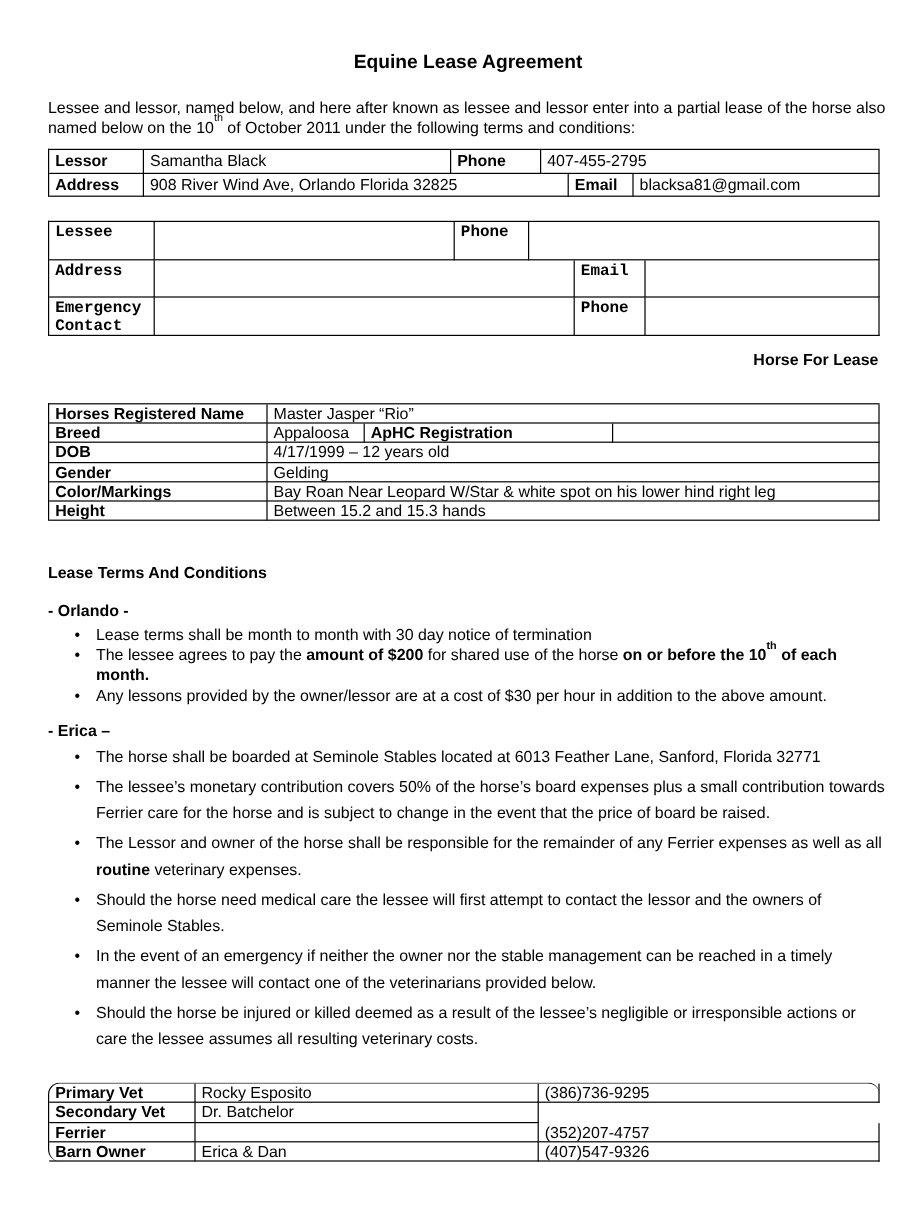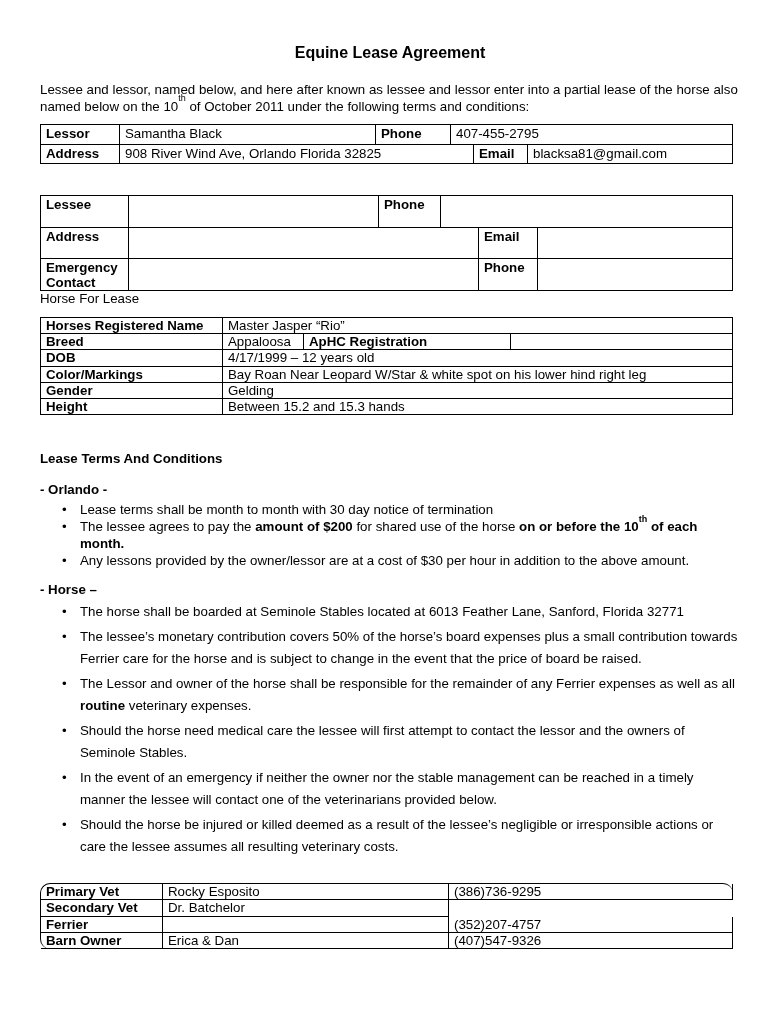--- a/index.html
+++ b/index.html
@@ -24,38 +24,38 @@
   .trow { display:flex; }
   .tcell {
     border-right:1.5px solid #000; border-bottom:1.5px solid #000;
     padding:1px 5px 0 5px; overflow:hidden;
   }
   .lbl { font-weight:bold; }
 
   .lessor { margin-top:9px; }
   .lessor .tcell { height:19.5px; line-height:16px; }
 
-  .lessee { margin-top:31px; }
+  .lessee { margin-top:20px;font-family:Liberation Mono, monospace; }
   .lessee .tcell { height:31.7px; line-height:15px; }
 
-  .horse { margin-top:10px; }
+  .horse { margin-top:28px; }
   .horse .tcell { height:16.2px; line-height:13.6px; }
 
   .vet { margin-top:25px;border-radius:10px; }
   .vet .tcell { height:16.2px; line-height:13.6px; }
 
   
   .c79{width:79px} .c256{width:256px} .c75{width:75px} .c282{width:282px}
   .c354{width:354px} .c54{width:54px} .c205{width:205px}
   .c88{width:88px} .c250{width:250px} .c62{width:62px} .c292{width:292px}
   .c350{width:350px} .c59{width:59px} .c195{width:195px}
   .c182{width:182px} .c510{width:510px} .c81{width:81px} .c207{width:207px} .c222{width:222px}
   .c122{width:122px} .c286{width:286px} .c284{width:284px}
 
-  .section-title { font-weight:normal; text-align:left; line-height:16px; width:692px; }
+  .section-title { margin-top:12px; font-weight:bold; text-align:right; line-height:16px; width:692px; }
   .terms-title { margin-top:36px; font-weight:bold; line-height:16px; }
   .sub-title { margin-top:15px; font-weight:bold; line-height:16px; }
   .sub-title.care-t { margin-top:13px; }
 
   .bullets { margin-top:3px; }
   .bullet { display:flex; padding-left:22px; }
   .dot { width:18px; flex:none; }
   .btext { flex:1; }
   .payment-b .bullet { line-height:17px; }
   .care-b .bullet { line-height:22px; margin-bottom:3px; }
@@ -116,28 +116,28 @@
       <div class="tcell lbl c182">Breed</div>
       <div class="tcell c81">Appaloosa</div>
       <div class="tcell lbl c207">ApHC Registration</div>
       <div class="tcell c222"></div>
     </div>
     <div class="trow">
       <div class="tcell lbl c182">DOB</div>
       <div class="tcell c510">4/17/1999 – 12 years old</div>
     </div>
     <div class="trow">
+      <div class="tcell lbl c182">Gender</div>
+      <div class="tcell c510">Gelding</div>
+    </div>
+    <div class="trow">
       <div class="tcell lbl c182">Color/Markings</div>
       <div class="tcell c510">Bay Roan Near Leopard W/Star &amp; white spot on his lower hind right leg</div>
     </div>
     <div class="trow">
-      <div class="tcell lbl c182">Gender</div>
-      <div class="tcell c510">Gelding</div>
-    </div>
-    <div class="trow">
       <div class="tcell lbl c182">Height</div>
       <div class="tcell c510">Between 15.2 and 15.3 hands</div>
     </div>
   </div>
 
   <div class="terms-title">Lease Terms And Conditions</div>
 
   <div class="sub-title">- Orlando -</div>
   <div class="bullets payment-b">
     <div class="bullet">
@@ -147,21 +147,21 @@
     <div class="bullet">
       <span class="dot">•</span>
       <span class="btext"><span>The lessee agrees to pay the </span><span class="b">amount of $200</span><span> for shared use of the horse </span><span class="b">on or before the 10</span><sup class="b">th</sup><span class="b"> of each month.</span></span>
     </div>
     <div class="bullet">
       <span class="dot">•</span>
       <span class="btext">Any lessons provided by the owner/lessor are at a cost of $30 per hour in addition to the above amount.</span>
     </div>
   </div>
 
-  <div class="sub-title care-t">- Horse –</div>
+  <div class="sub-title care-t">- Erica –</div>
   <div class="bullets care-b">
     <div class="bullet">
       <span class="dot">•</span>
       <span class="btext">The horse shall be boarded at Seminole Stables located at 6013 Feather Lane, Sanford, Florida 32771</span>
     </div>
     <div class="bullet">
       <span class="dot">•</span>
       <span class="btext">The lessee’s monetary contribution covers 50% of the horse’s board expenses plus a small contribution towards Ferrier care for the horse and is subject to change in the event that the price of board be raised.</span>
     </div>
     <div class="bullet">

